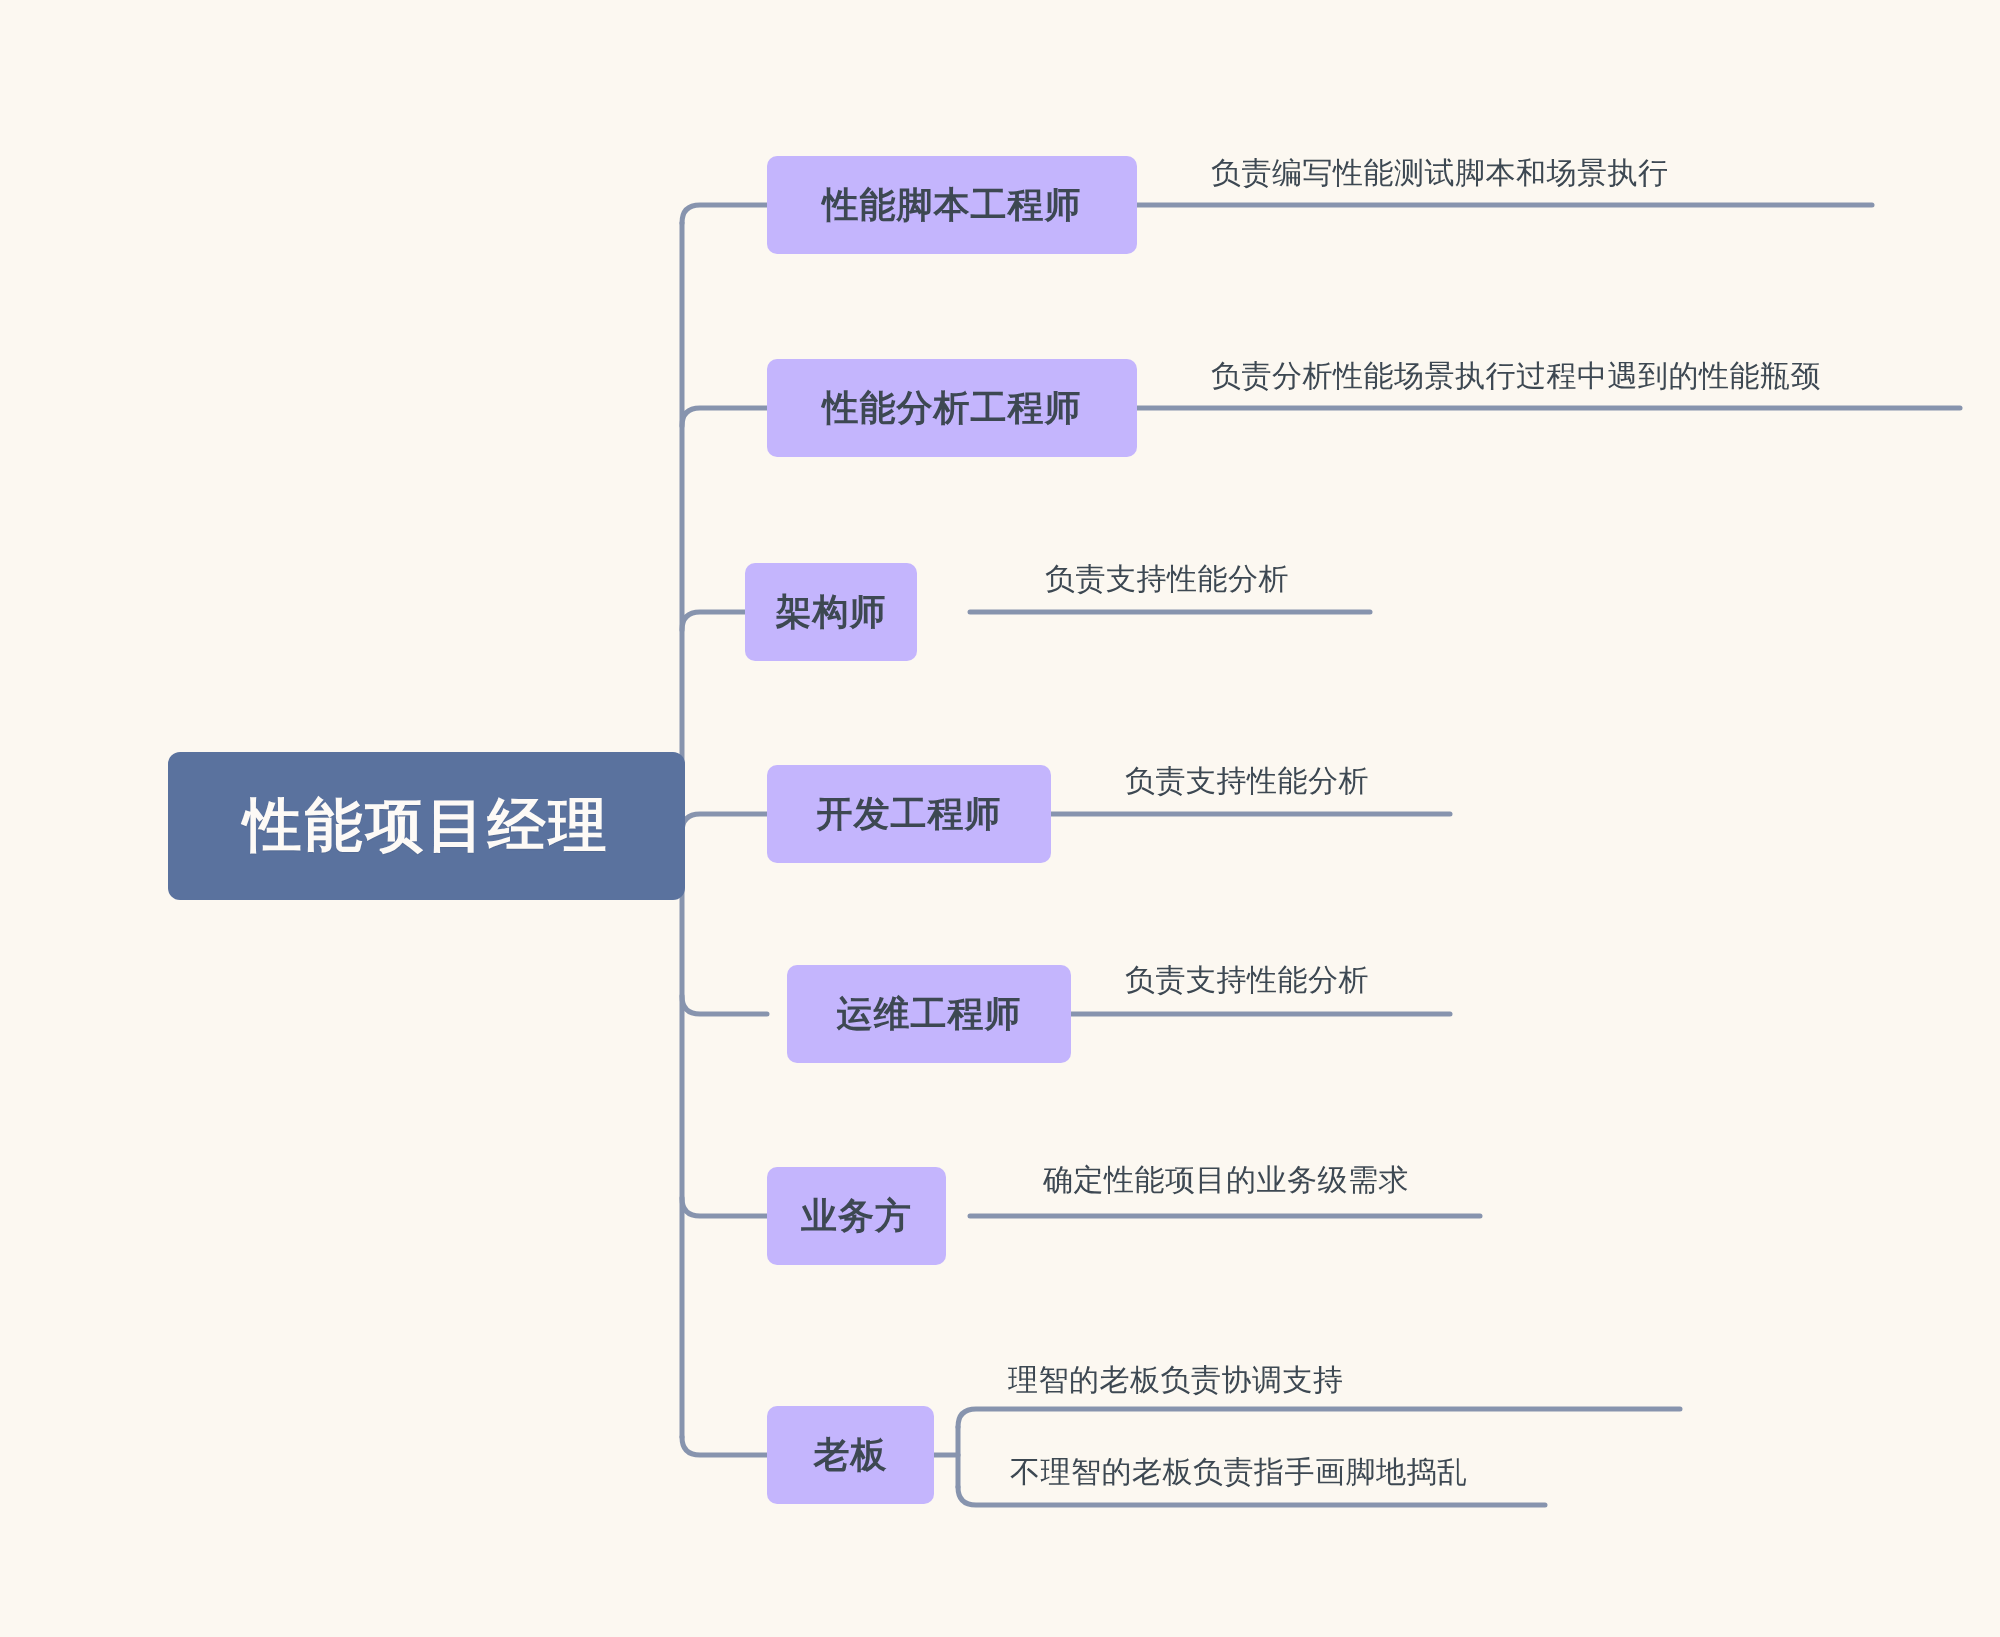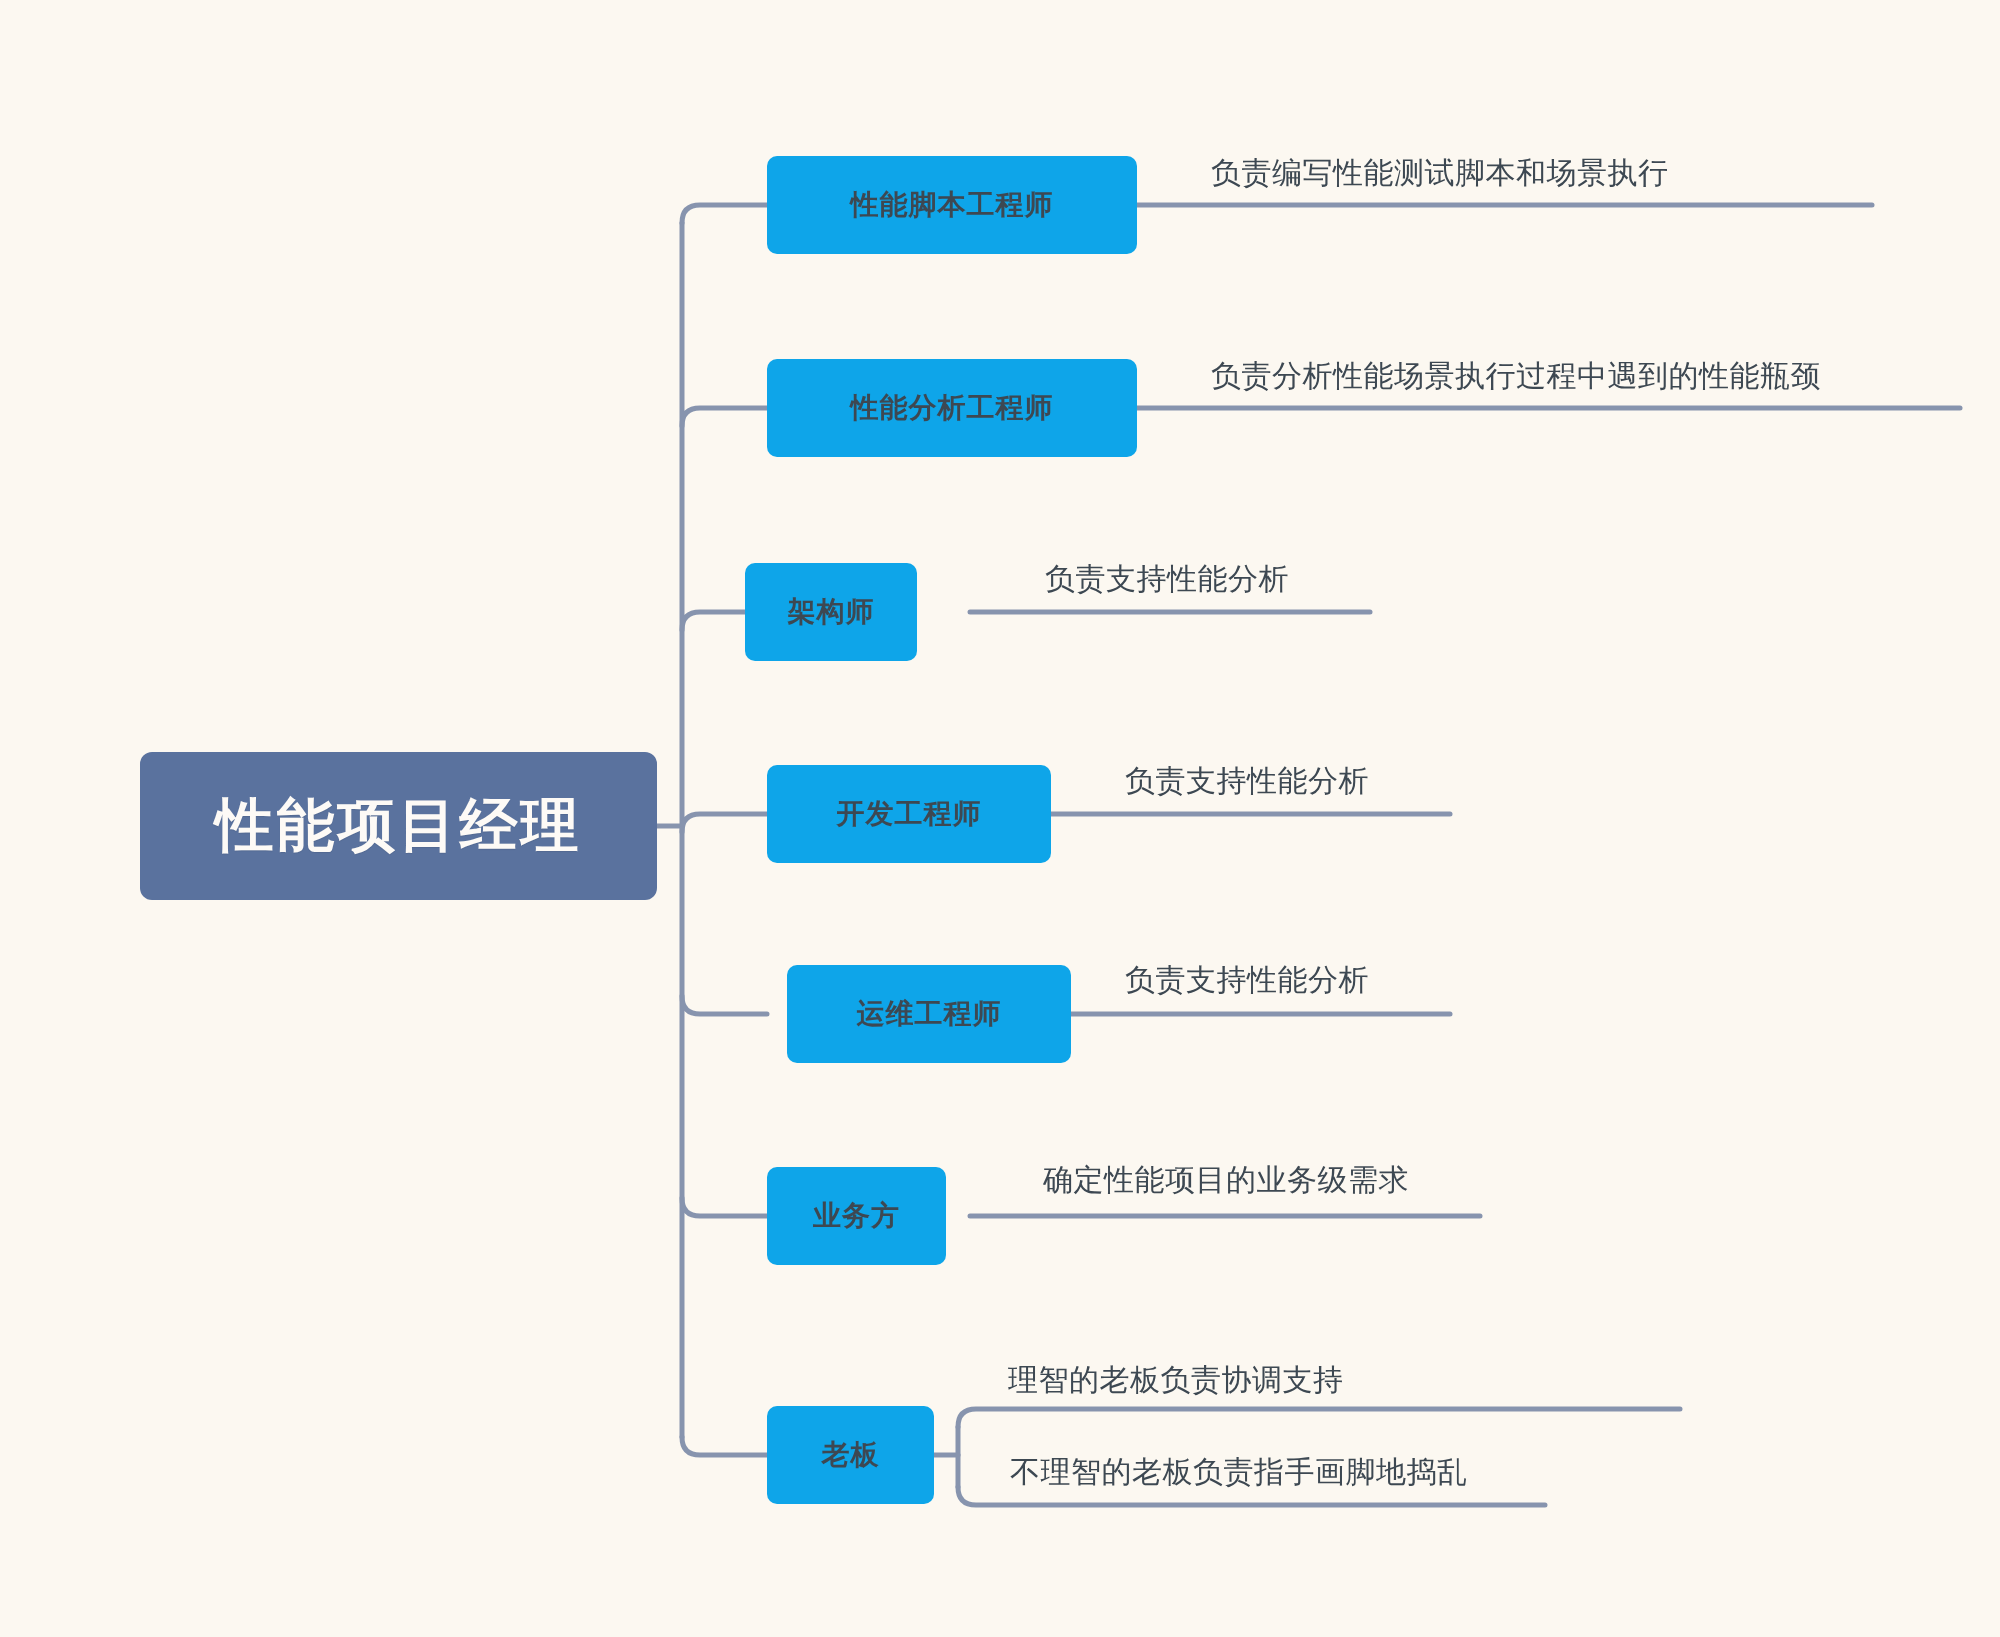--- a/index.html
+++ b/index.html
@@ -35,24 +35,25 @@
     letter-spacing: 1px;
     white-space: nowrap;
   }
   .node.root {
     background: #5a729e;
     color: #fdfaf6;
     border-radius: 12px;
     font-size: 58px;
     letter-spacing: 3px;
     text-shadow: 0 1px 1px rgba(0,0,0,0.08);
+    margin-left: 28px;
   }
   .node.child {
-    background: #0ea5e9;
-    font-size: 28px;
+    background: #c4b5fd;
+    font-size: 36px;
     text-align: center;
   }
   .leaf {
     position: absolute;
     color: #3d4852;
     font-weight: normal;
     font-size: 30px;
     letter-spacing: 0.5px;
     white-space: nowrap;
     line-height: 1;

